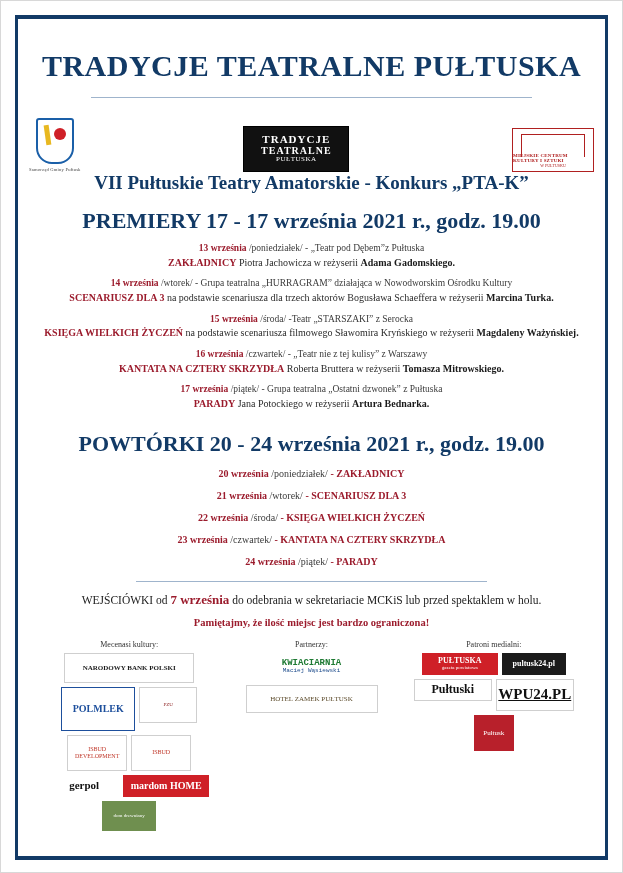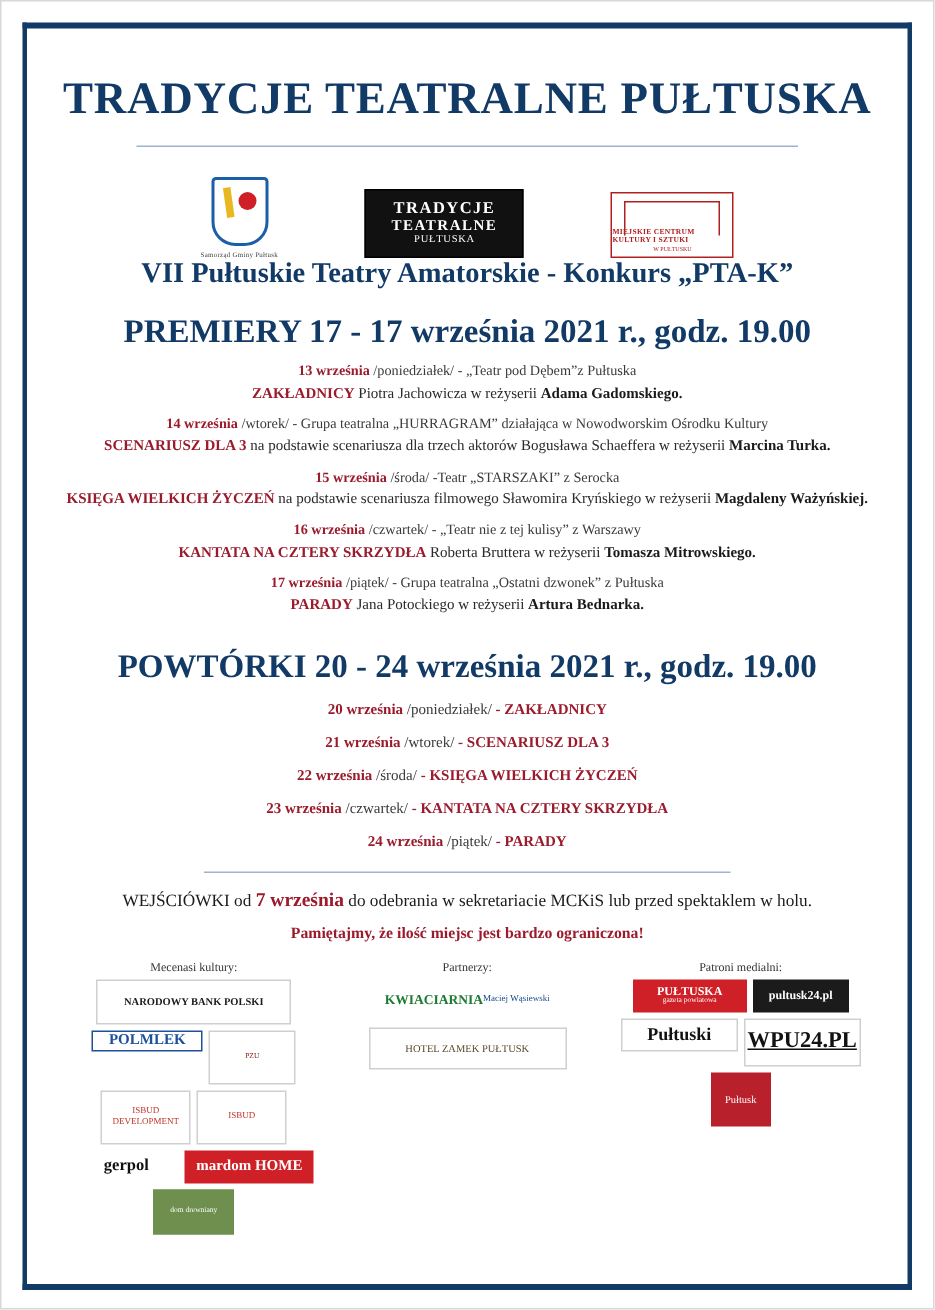--- a/index.html
+++ b/index.html
@@ -73,21 +73,21 @@
   }
   .rule {
     width: 78%;
     margin: 14px auto 0 auto;
     height: 1px;
     background: #9fb4cc;
   }
   .logos-row {
     display: flex;
     align-items: flex-end;
-    justify-content: center;
+    justify-content: space-between;
     gap: 58px;
     margin-top: 18px;
     height: 56px;
   }
   .logo-box {
     text-align: center;
   }
   .crest {
     width: 34px;
     height: 42px;
@@ -278,28 +278,28 @@
     color: #222;
     display: flex;
     align-items: center;
     justify-content: center;
     text-align: center;
     padding: 2px;
     box-sizing: border-box;
     line-height: 1.15;
   }
   .nbp { width: 130px; height: 30px; font-weight: bold; font-size: 7px; color: #1b1b1b; }
-  .polmlek { width: 74px; height: 14px; color: #1d4f9c; font-weight: bold; font-size: 10px; border-color:#1d4f9c;}
+  .polmlek { width: 74px; height: 44px; color: #1d4f9c; font-weight: bold; font-size: 10px; border-color:#1d4f9c;}
   .pzu { width: 58px; height: 36px; color: #8a1b1b; font-size: 5px; }
   .isbud1 { width: 60px; height: 36px; color: #c0392b; font-size: 6px; }
   .isbud2 { width: 60px; height: 36px; color: #c0392b; font-size: 6px; }
   .gerpol { width: 70px; height: 22px; font-weight: bold; font-size: 11px; color: #111; border: none; }
   .mardom { width: 86px; height: 22px; background: #cf2027; color: #fff; font-weight: bold; font-size: 10px; border: none; }
   .house { width: 54px; height: 30px; background: #6f8f4f; border-color:#6f8f4f; color:#fff; font-size:5px;}
-  .kwiaciarnia { width: 120px; height: 28px; color: #1e7a33; font-weight: bold; font-size: 9px; flex-direction: row; border:none;}
+  .kwiaciarnia { width: 120px; height: 28px; color: #1e7a33; font-weight: bold; font-size: 9px; flex-direction: column; border:none;font-family:Liberation Mono, monospace;}
   .kwiaciarnia .sub { color:#1b4a8a; font-size: 6px; font-weight: normal; }
   .hotel { width: 132px; height: 28px; color: #5b4a2a; font-size: 7px; text-align: center; }
   .pulgaz { width: 76px; height: 22px; background: #cf2027; color: #fff; font-weight: bold; font-size: 8px; border: none; flex-direction: column;}
   .pulgaz .sub { font-size: 5px; font-weight: normal; }
   .p24 { width: 64px; height: 22px; background: #1b1b1b; color: #fff; font-weight: bold; font-size: 8px; border: none; }
   .pultuski { width: 78px; height: 22px; color: #111; font-weight: bold; font-size: 12px; }
   .wpu24 { width: 78px; height: 32px; color: #111; font-weight: bold; font-size: 15px; text-decoration: underline; }
   .pultusk24 { width: 40px; height: 36px; background: #b8202b; color: #fff; font-size: 7px; border: none; }
 </style>
 </head>

